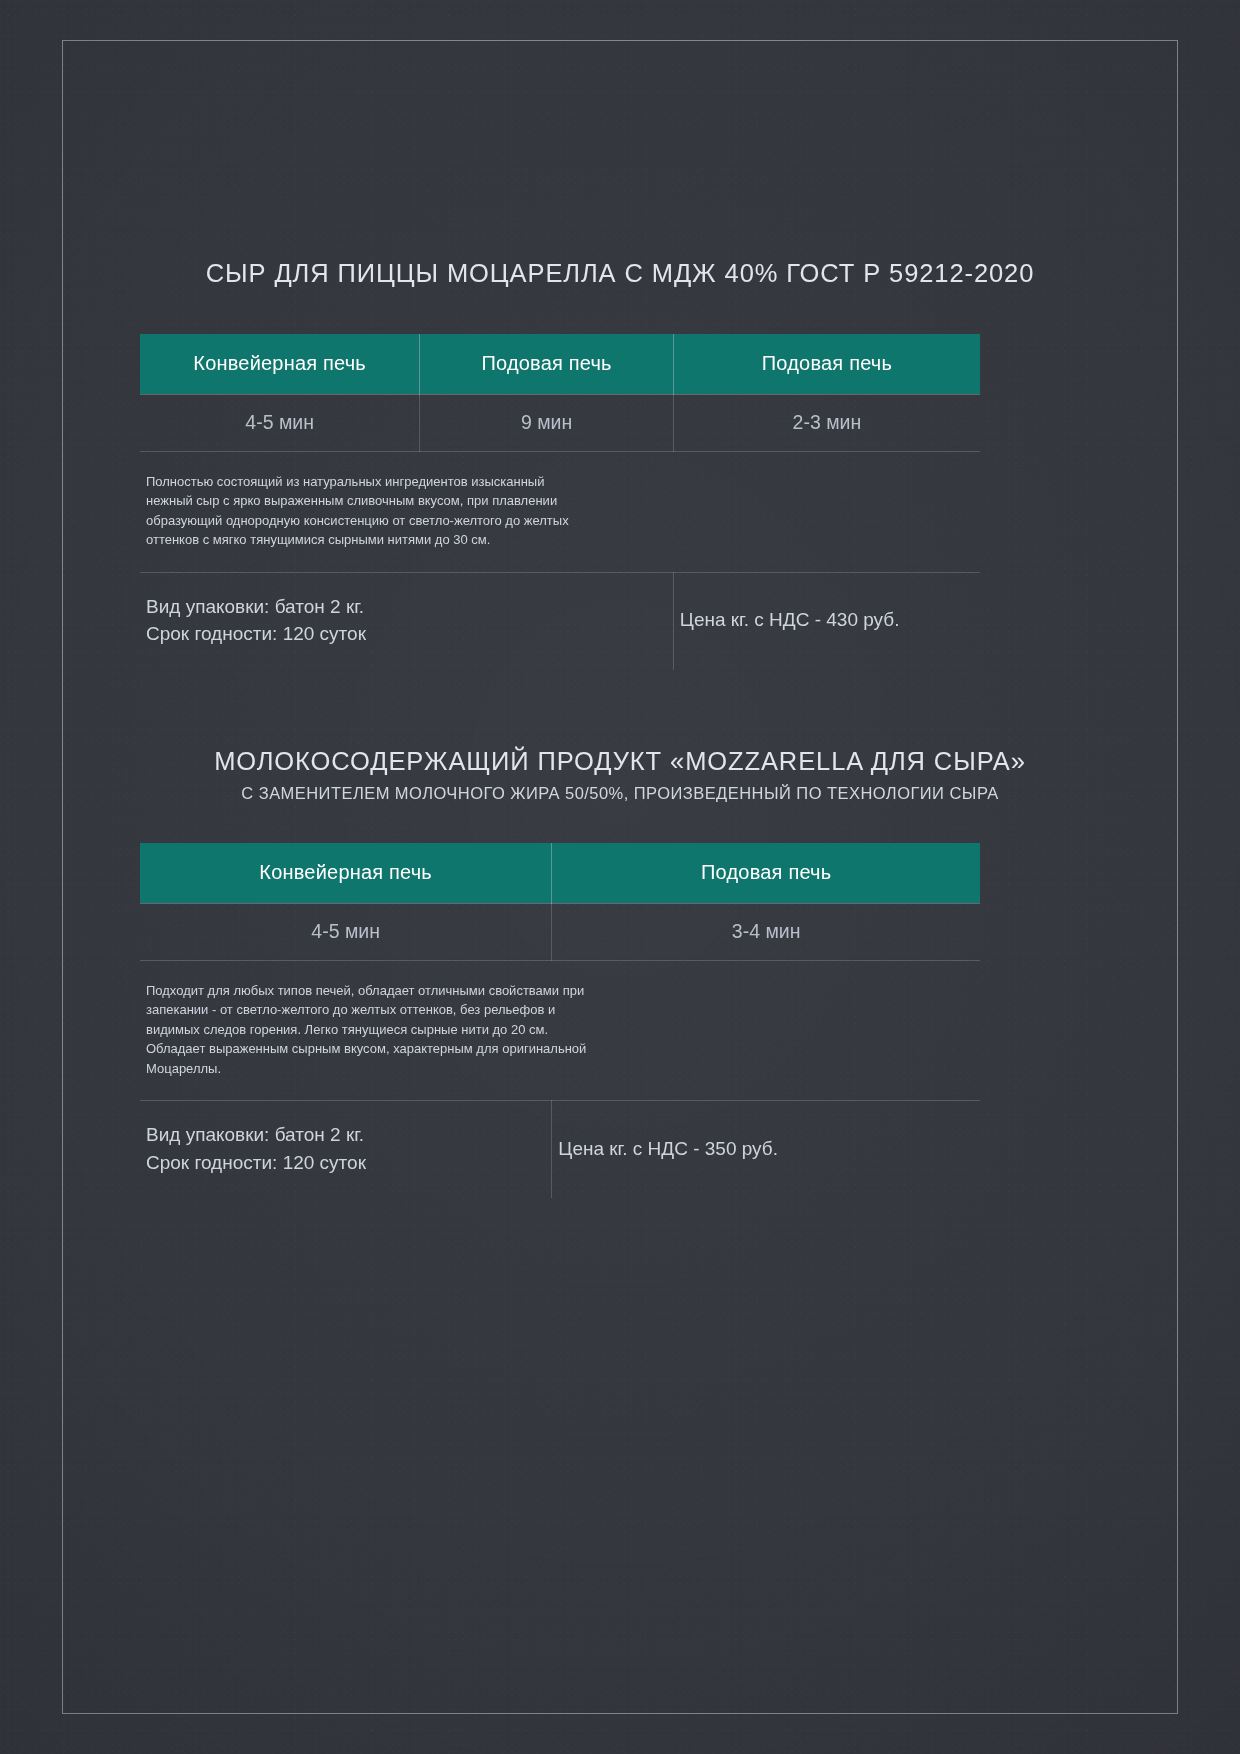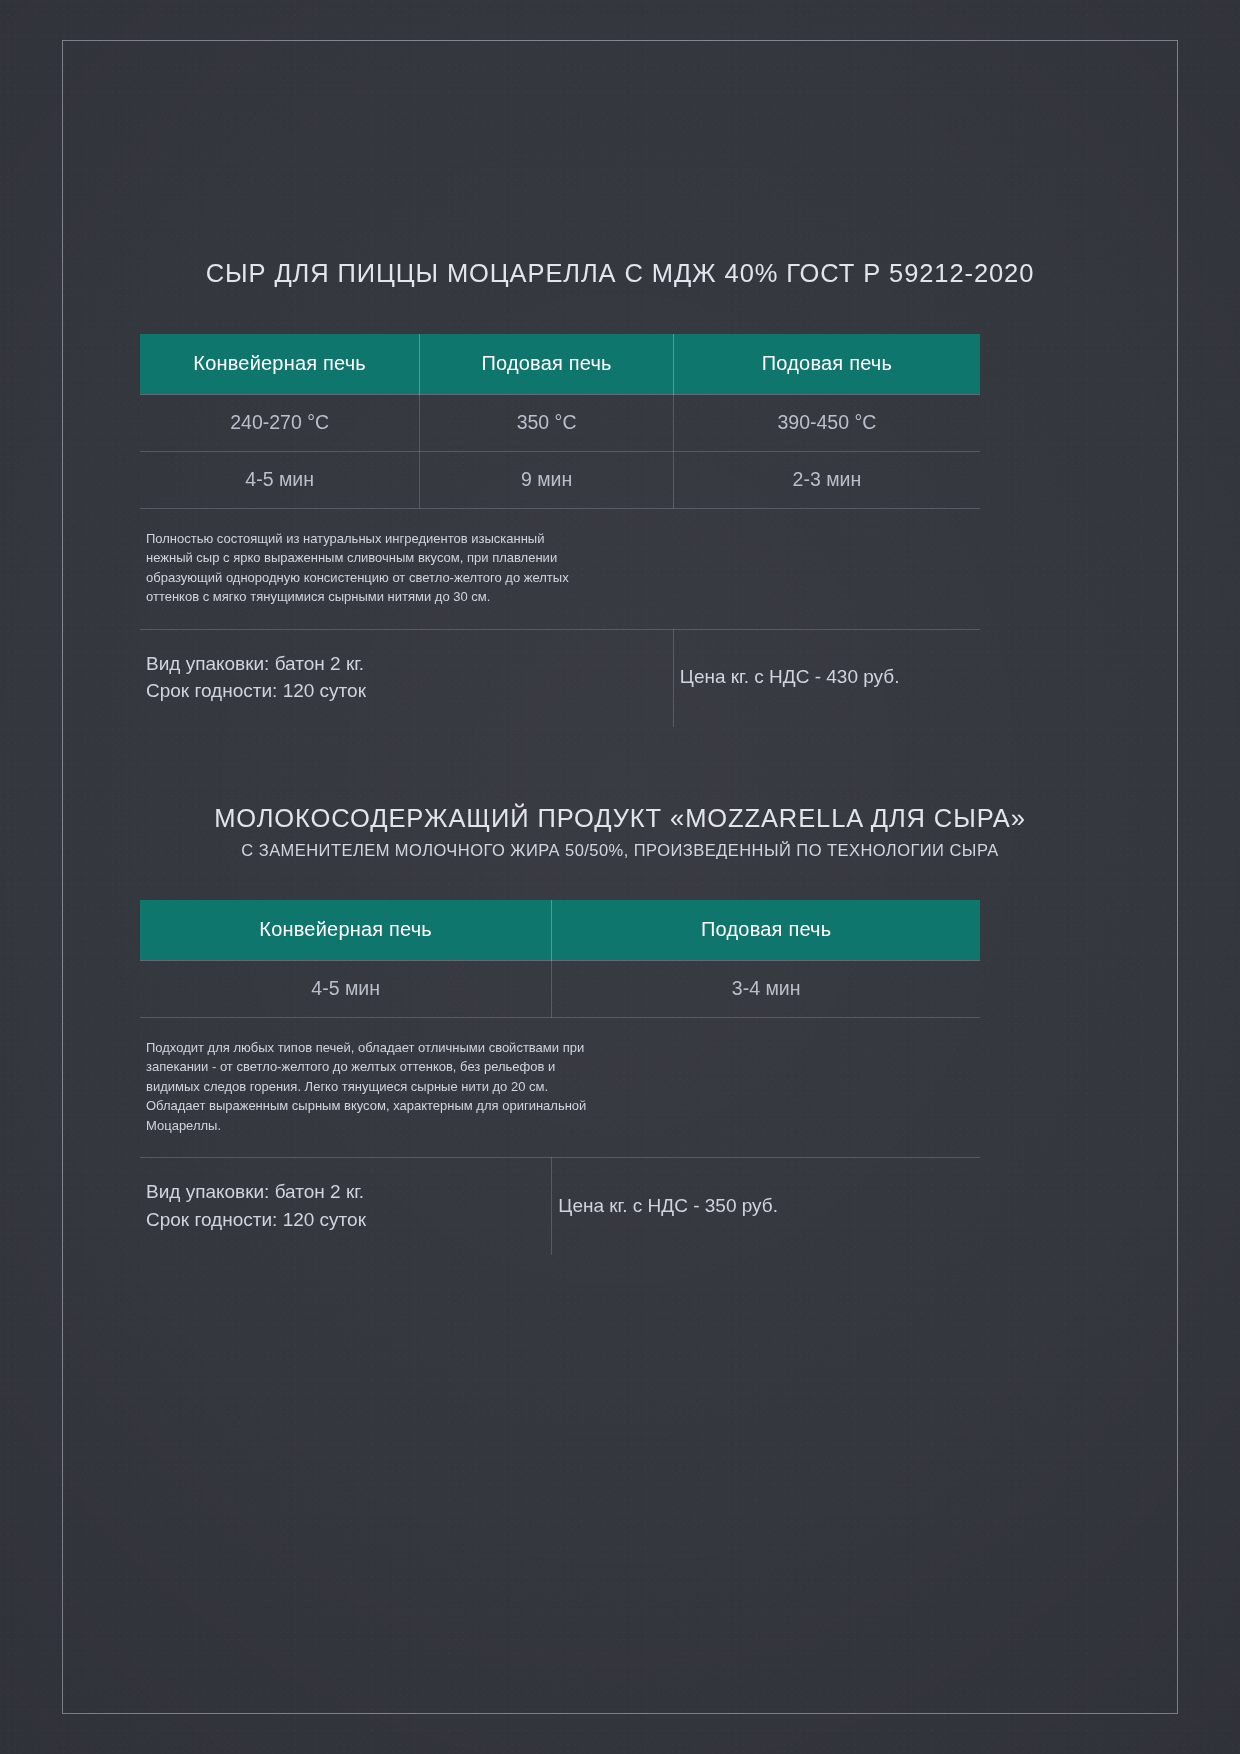--- a/index.html
+++ b/index.html
@@ -163,25 +163,20 @@
     <table class="spec">
       <thead>
         <tr>
           <th style="width:33.33%">Конвейерная печь</th>
           <th style="width:30.00%">Подовая печь</th>
           <th style="width:36.67%">Подовая печь</th>
         </tr>
       </thead>
       <tbody>
         <tr>
-          <td class="val">240-270 °C</td>
-          <td class="val">350 °C</td>
-          <td class="val">390-450 °C</td>
-        </tr>
-        <tr>
           <td class="val">4-5 мин</td>
           <td class="val">9 мин</td>
           <td class="val">2-3 мин</td>
         </tr>
         <tr>
           <td class="desc" colspan="3">
             <span class="line">Полностью состоящий из натуральных ингредиентов изысканный</span>
             <span class="line">нежный сыр с ярко выраженным сливочным вкусом, при плавлении</span>
             <span class="line">образующий однородную консистенцию от светло-желтого до желтых</span>
             <span class="line">оттенков с мягко тянущимися сырными нитями до 30 см.</span>

